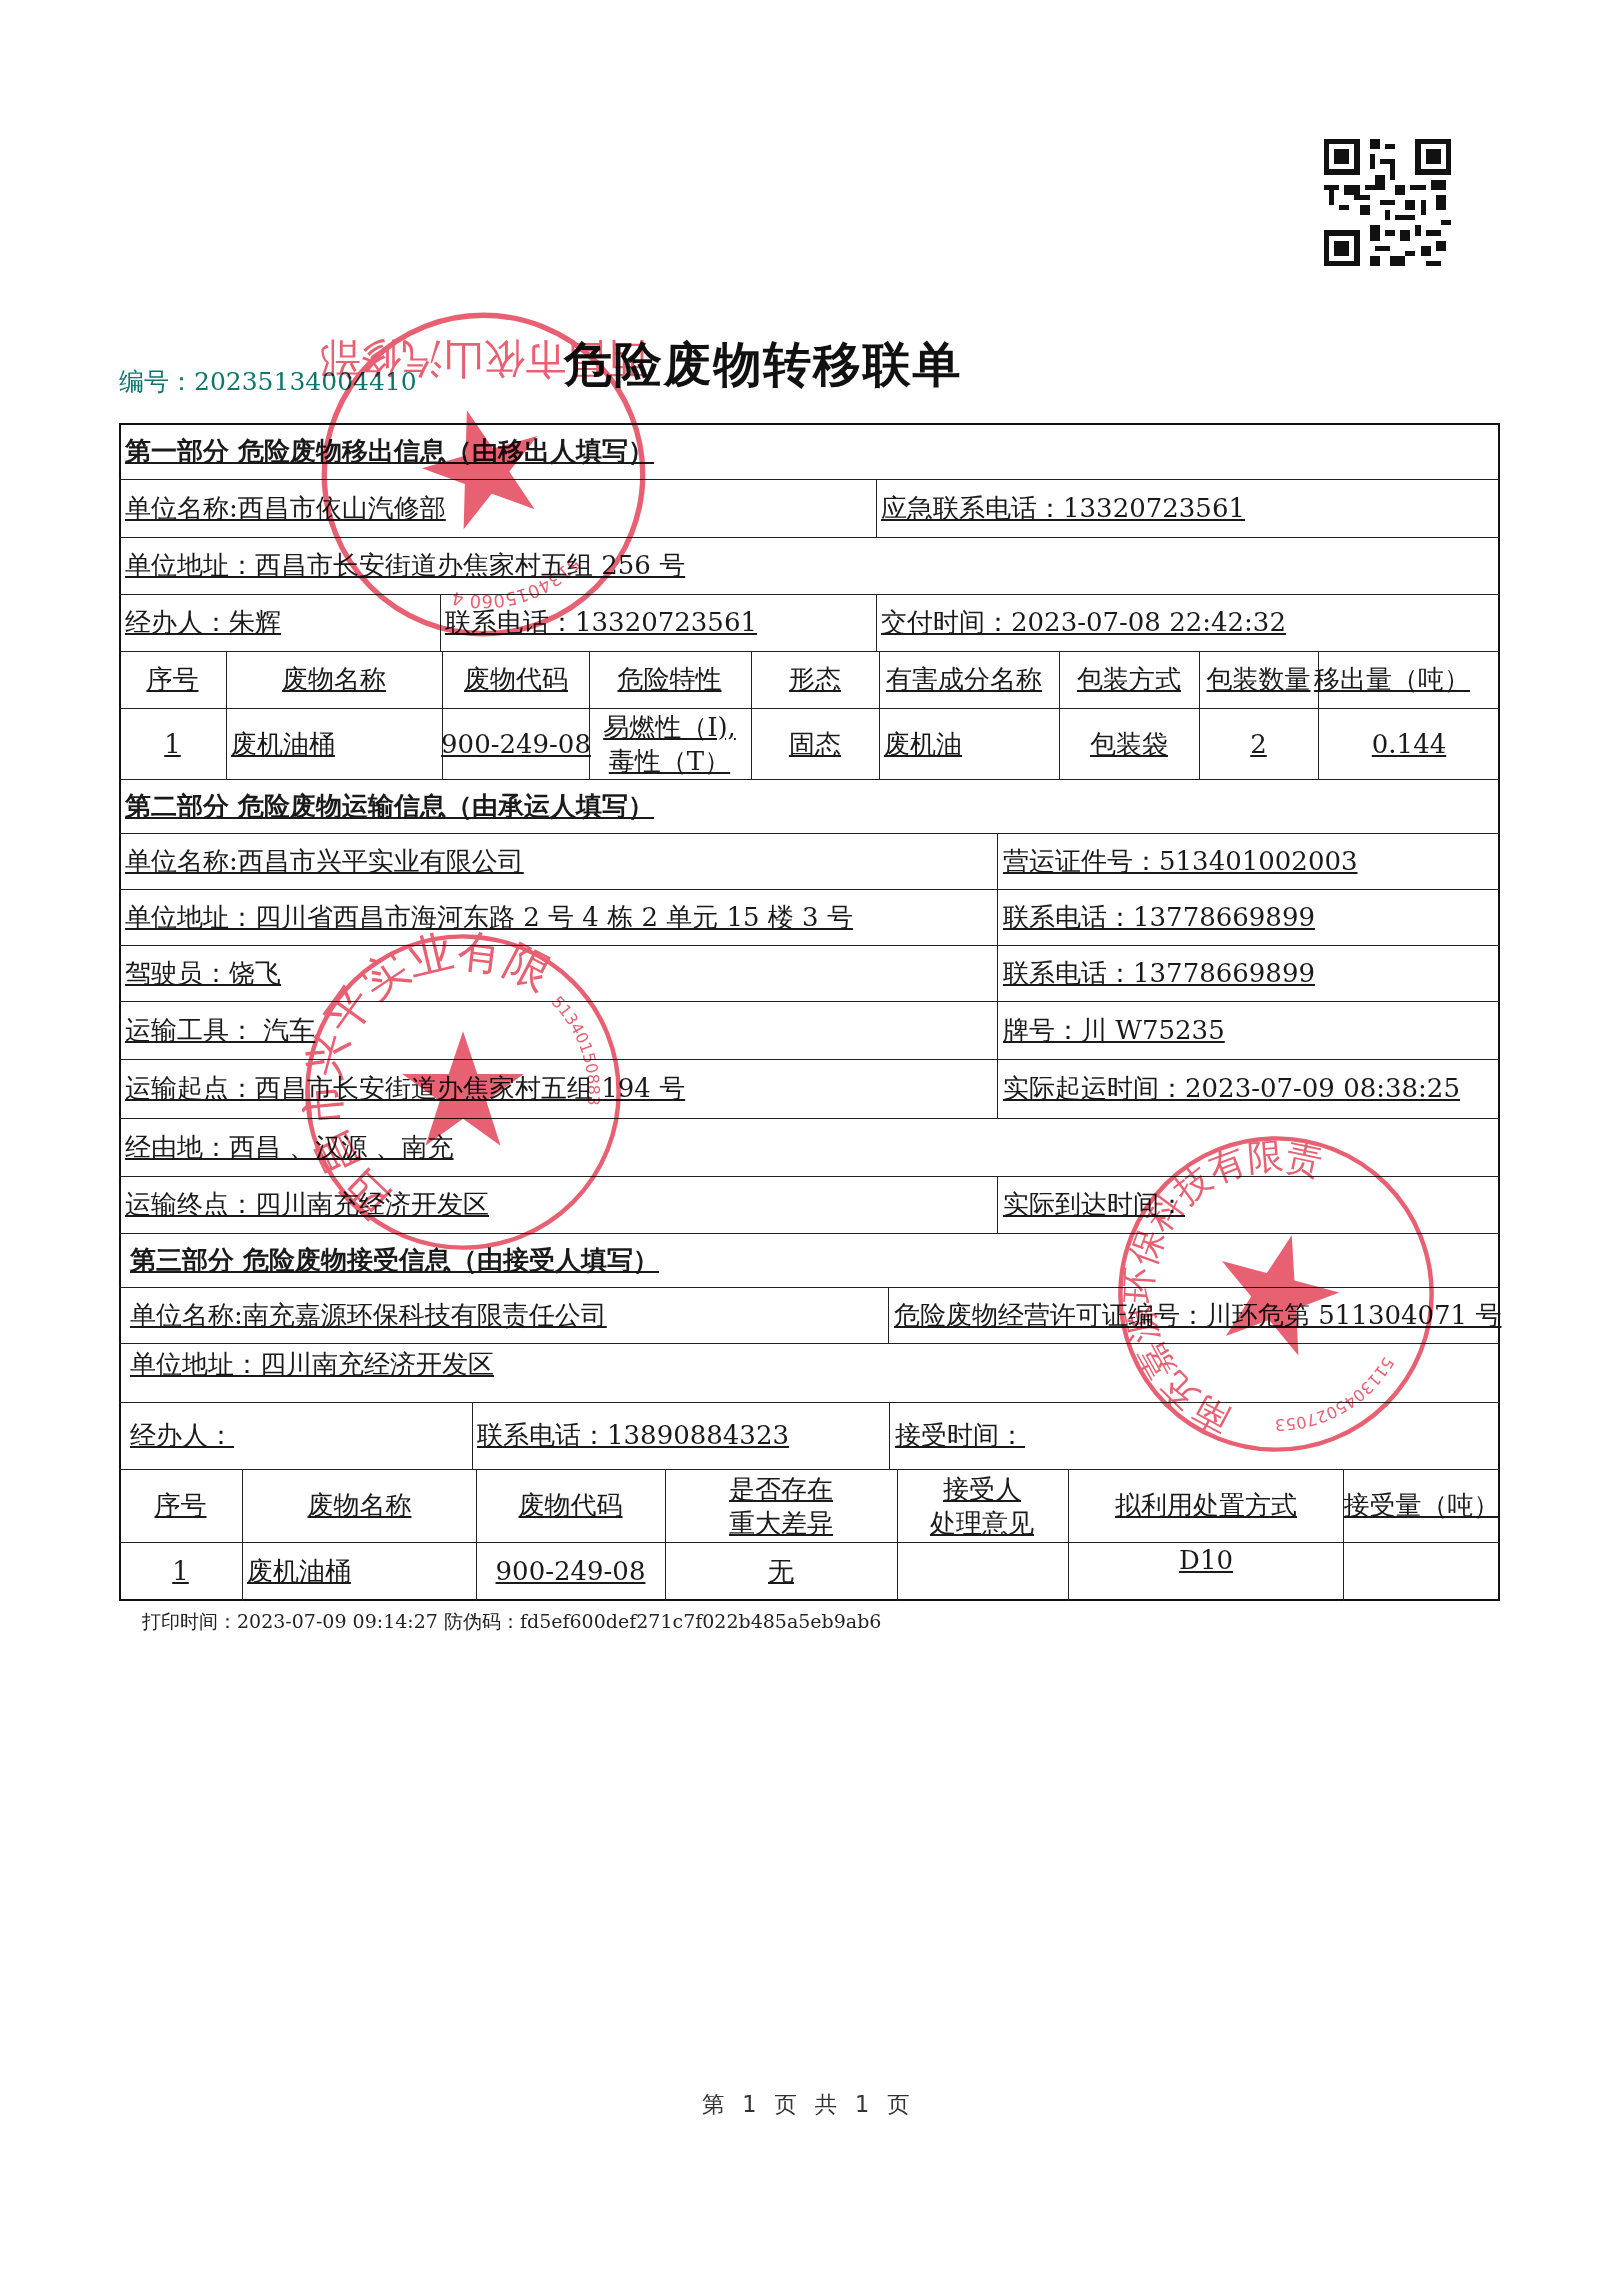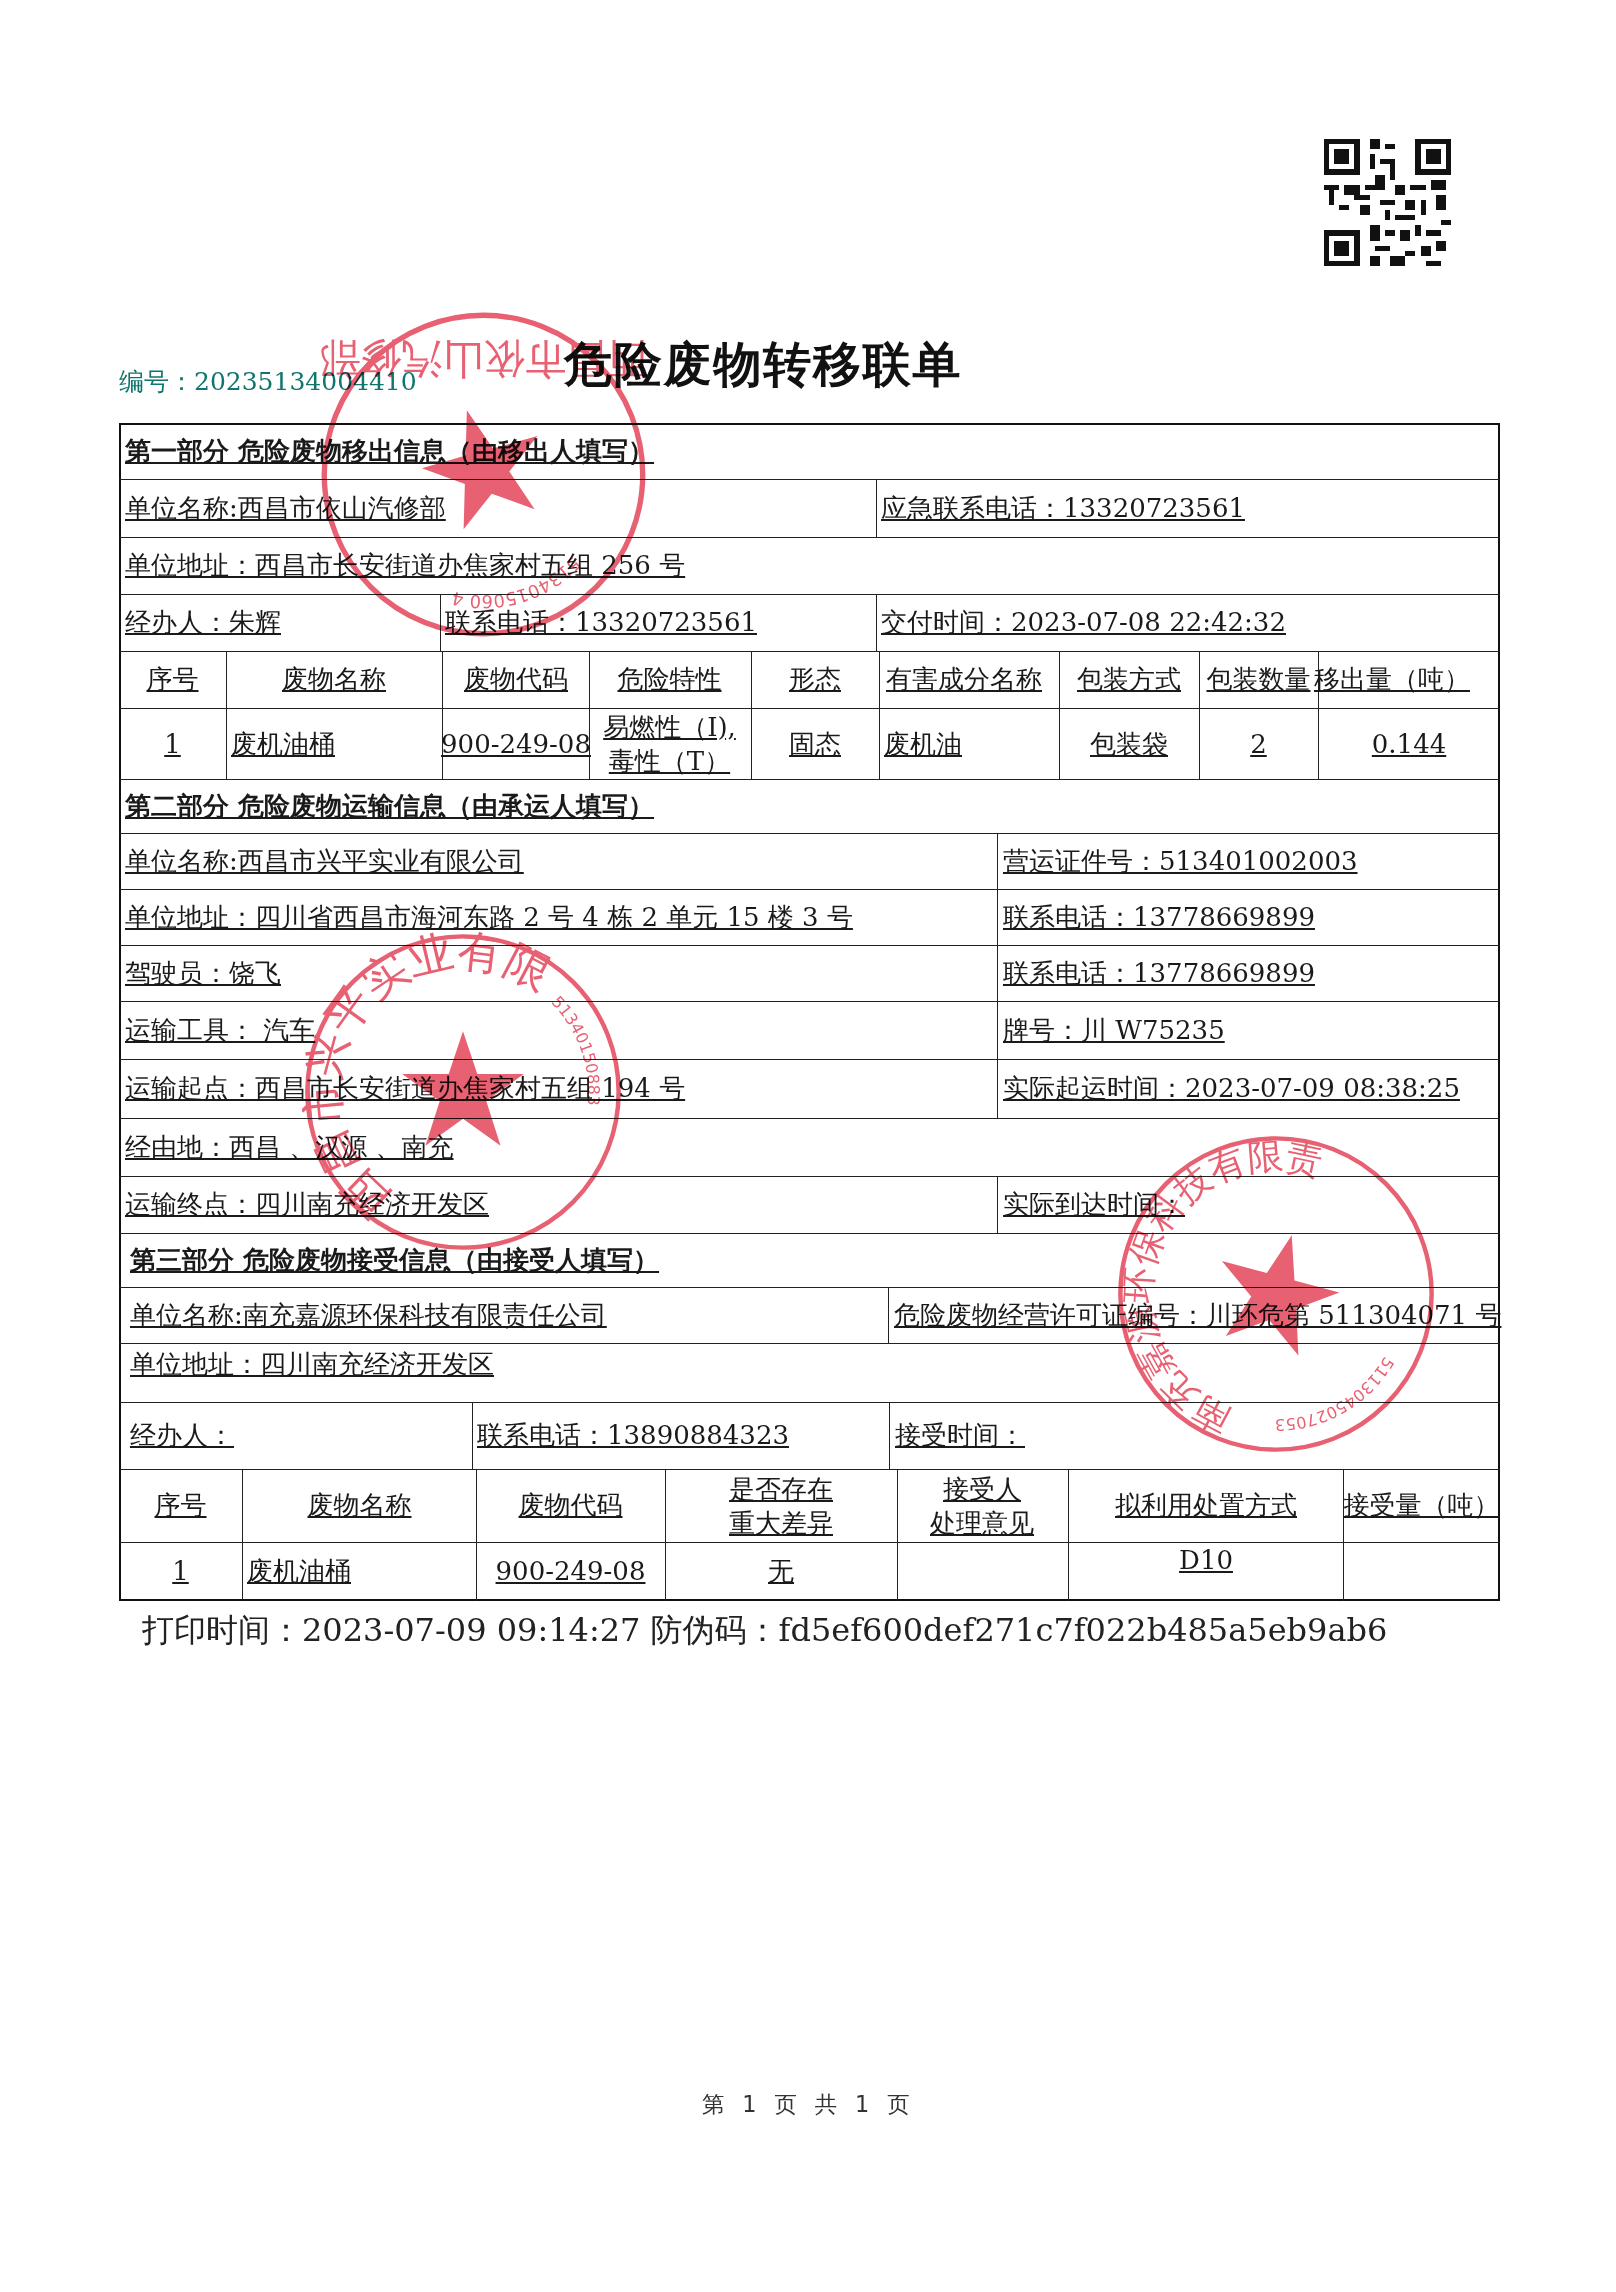--- a/index.html
+++ b/index.html
@@ -12,21 +12,21 @@
   .title { left: 564px; top: 333px; font-size: 48px; font-weight: bold; letter-spacing: 1.8px;
            font-family: "DejaVu Sans", sans-serif; color: #111; }
   .qr { left: 1324px; top: 139px; width: 127px; height: 127px; }
   .frame { left: 119px; top: 423px; width: 1381px; height: 1178px; border: 2.7px solid #111; box-sizing: border-box; }
   .hline { position: absolute; height: 0; border-top: 1.8px solid #222; }
   .vline { position: absolute; width: 0; border-left: 1.8px solid #222; }
   .cell { position: absolute; display: flex; align-items: center; font-size: 26px; white-space: nowrap; text-decoration: underline; }
   .cell.center { justify-content: center; text-align: right; }
   .cell.two { flex-direction: column; justify-content: center; line-height: 34px; }
   .section { font-family: "DejaVu Sans", sans-serif; font-weight: bold; font-size: 26px; }
-  .footer-line { left: 142px; top: 1609px; font-size: 32px; color: #222; }
+  .footer-line { left: 142px; top: 1609px; font-size: 19px; color: #222; }
   .stamp { position: absolute; pointer-events: none; opacity: 0.78; mix-blend-mode: multiply; }
 </style>
 </head>
 <body>
 
 <div class="abs qr">
   <svg width="127" height="127" viewBox="0 0 25 25" shape-rendering="crispEdges">
     <rect x="0" y="0" width="25" height="25" fill="#fff"></rect>
     <g fill="#111">
       <rect x="0" y="0" width="7" height="7"></rect>

